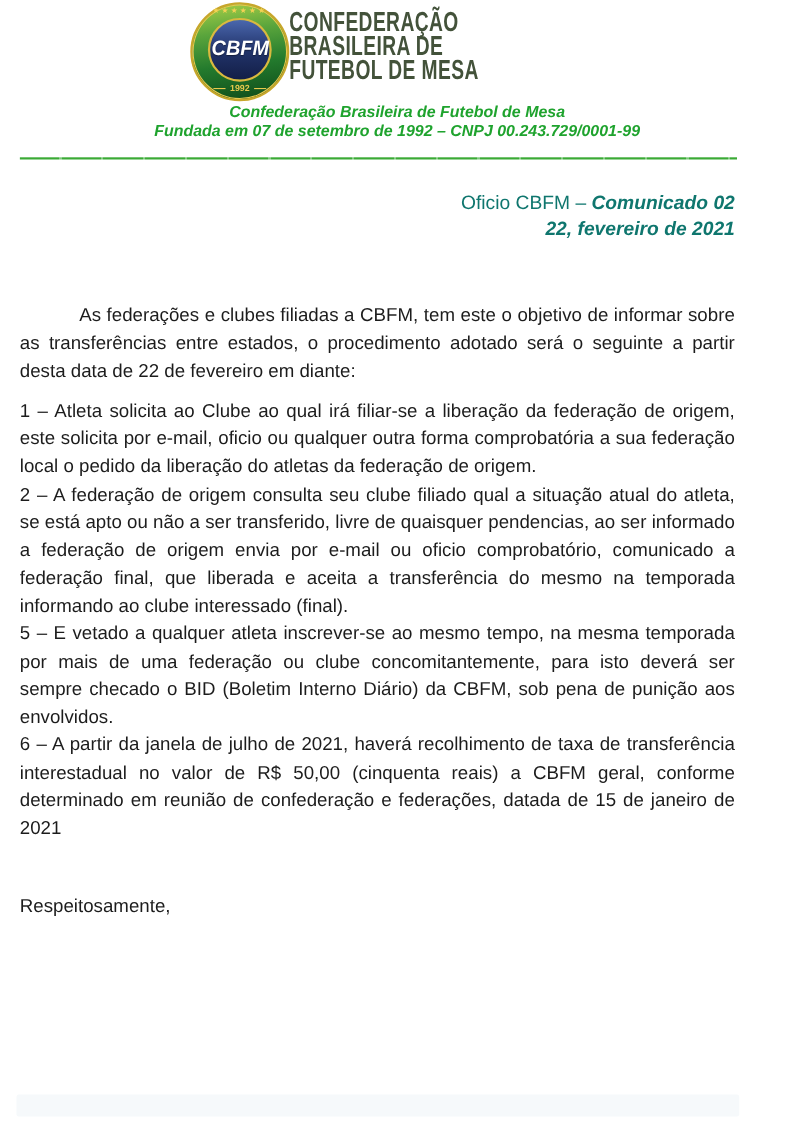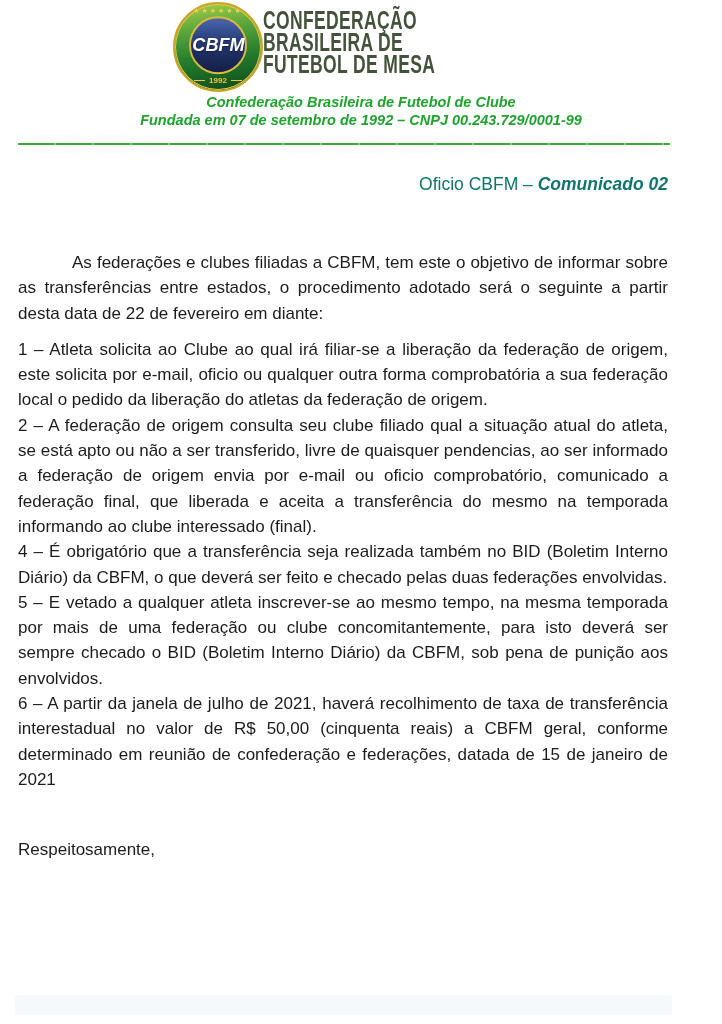--- a/index.html
+++ b/index.html
@@ -101,37 +101,37 @@
         </div>
       </div>
       <div class="org-name">
         <div class="org-line">CONFEDERAÇÃO</div>
         <div class="org-line">BRASILEIRA DE</div>
         <div class="org-line">FUTEBOL DE MESA</div>
       </div>
     </div>
 
     <div class="subtitle">
-      <div>Confederação Brasileira de Futebol de Clube</div>
+      <div>Confederação Brasileira de Futebol de Mesa</div>
       <div>Fundada em 07 de setembro de 1992 – CNPJ 00.243.729/0001-99</div>
     </div>
 
     <div class="rule"></div>
   </header>
 
   <div class="ref-block">
     <div class="ref-line"><span>Oficio CBFM – </span><span class="bi">Comunicado 02</span></div>
+    <div class="ref-line bi">22, fevereiro de 2021</div>
   </div>
 
   <main class="body">
     <p class="intro">As federações e clubes filiadas a CBFM, tem este o objetivo de informar sobre as transferências entre estados, o procedimento adotado será o seguinte a partir desta data de 22 de fevereiro em diante:</p>
     <div id="items">
         <div class="item"><span>1 – Atleta solicita ao Clube ao qual irá filiar-se a liberação da federação de origem, este solicita por e-mail, oficio ou qualquer outra forma comprobatória a sua federação local o pedido da liberação do atletas da federação de origem.</span></div>
         <div class="item"><span>2 – A federação de origem consulta seu clube filiado qual a situação atual do atleta, se está apto ou não a ser transferido, livre de quaisquer pendencias, ao ser informado a federação de origem envia por e-mail ou oficio comprobatório, comunicado a federação final, que liberada e aceita a transferência do mesmo na temporada informando ao clube interessado (final).</span></div>
-        <div class="item"><span>4 – É obrigatório que a transferência seja realizada também no BID (Boletim Interno Diário) da CBFM, o que deverá ser feito e checado pelas duas federações envolvidas.</span></div>
         <div class="item"><span>5 – E vetado a qualquer atleta inscrever-se ao mesmo tempo, na mesma temporada por mais de uma federação ou clube concomitantemente, para isto deverá ser sempre checado o BID (Boletim Interno Diário) da CBFM, sob pena de punição aos envolvidos.</span></div>
         <div class="item"><span>6 – A partir da janela de julho de 2021, haverá recolhimento de taxa de transferência interestadual no valor de R$ 50,00 (cinquenta reais) a CBFM geral, conforme determinado em reunião de confederação e federações, datada de 15 de janeiro de 2021</span></div>
       </div>
     <p class="closing">Respeitosamente,</p>
 
   </main>
 
   <div class="footer-bar"></div>
 </div>
 

